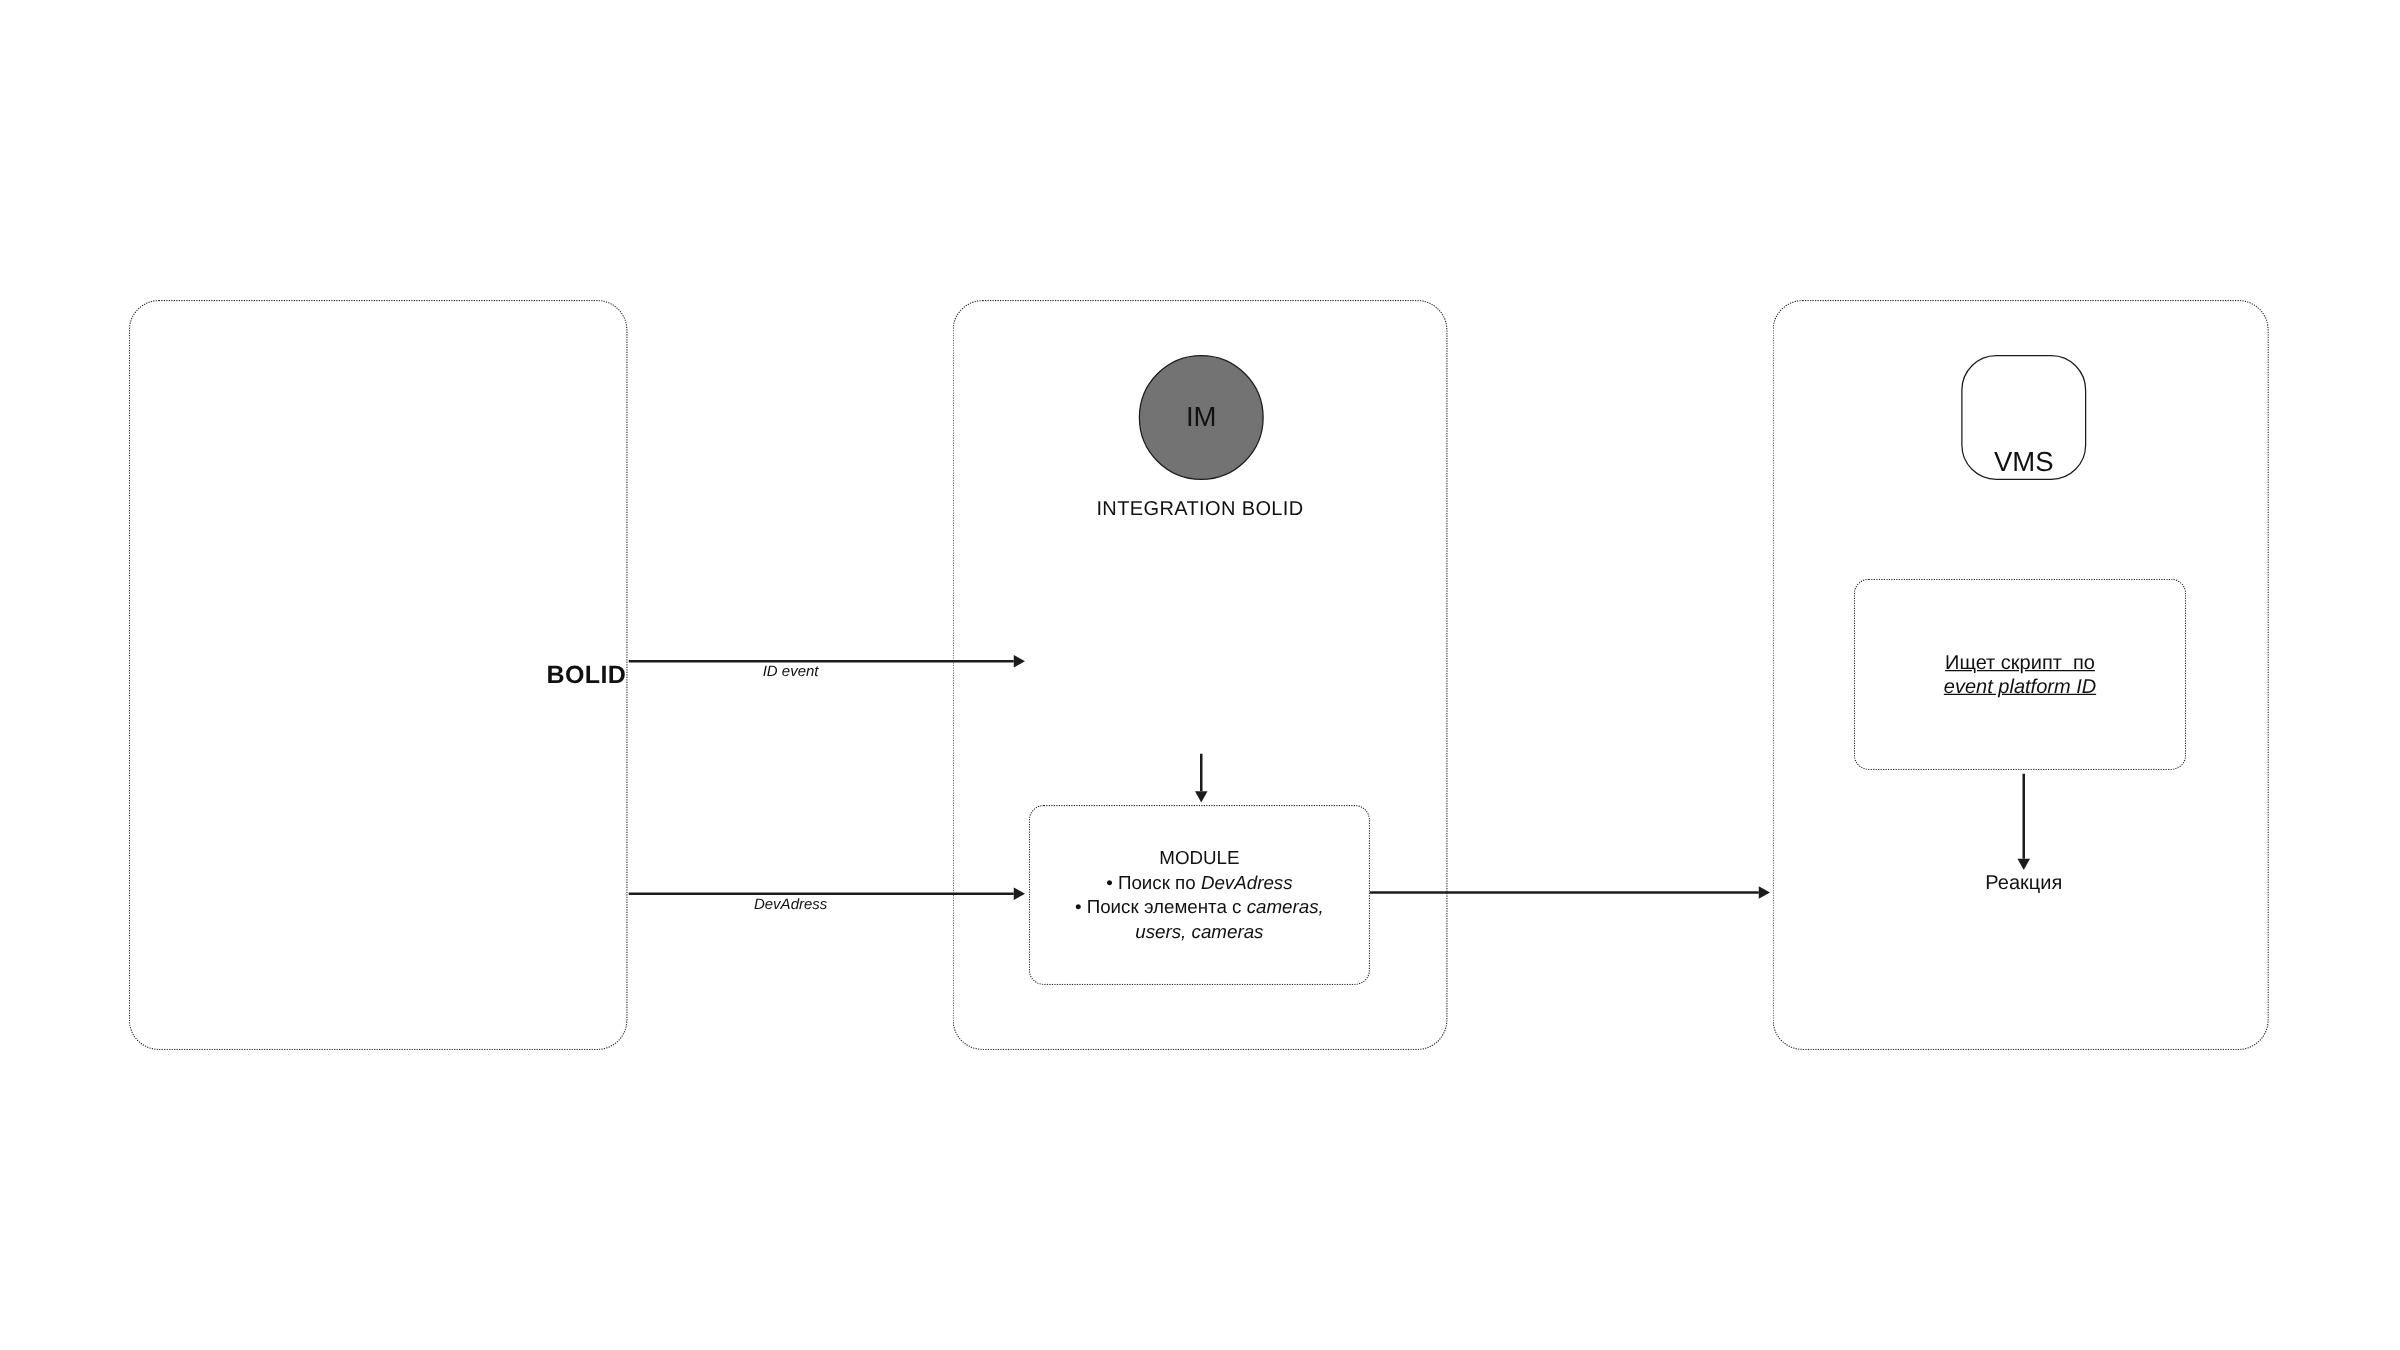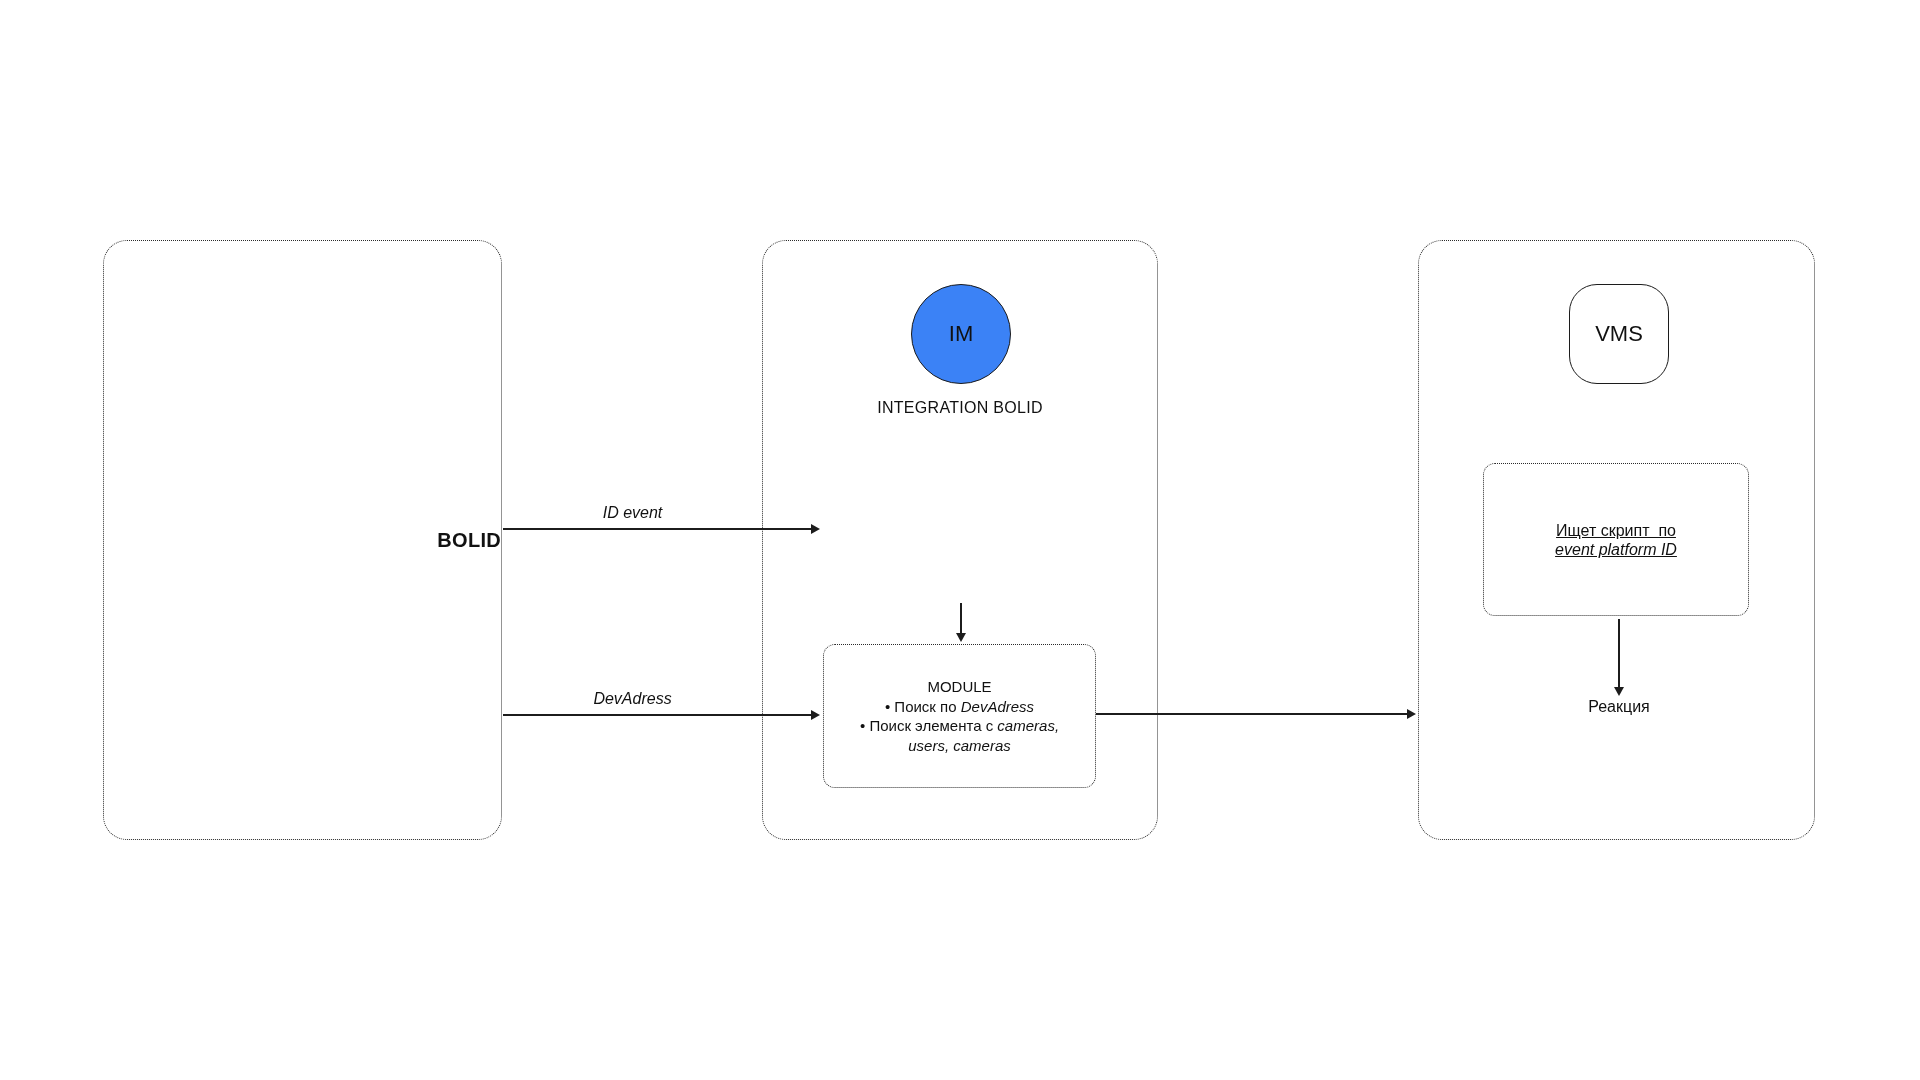--- a/index.html
+++ b/index.html
@@ -23,26 +23,26 @@
   #im-container{left:762px;top:240px;width:396px;height:600px;}
   #vms-container{left:1418px;top:240px;width:397px;height:600px;}
 
   .bold-title{font-weight:bold;font-size:20px;letter-spacing:.3px;}
 
   
   .circle-badge{
     position:absolute;left:148px;top:43px;width:100px;height:100px;
     border:1.5px solid #1c1c1c;border-radius:50%;
     display:flex;align-items:center;justify-content:center;
-    font-size:22px;box-sizing:border-box;background:#3b82f6;
+    font-size:22px;box-sizing:border-box;background:#737373;
   }
   .square-badge{
     position:absolute;left:150px;top:43px;width:100px;height:100px;
     border:1.5px solid #1c1c1c;border-radius:28px;
-    display:flex;align-items:center;justify-content:center;
+    display:flex;align-items:flex-end;justify-content:center;
     font-size:22px;box-sizing:border-box;background:#fff;
   }
   .caption{
     position:absolute;left:0;top:158px;width:100%;
     text-align:center;font-size:16px;letter-spacing:.3px;
   }
 
   
   .inner-box{
     position:absolute;
@@ -66,22 +66,22 @@
     position:absolute;width:0;height:0;
     border-top:5px solid transparent;border-bottom:5px solid transparent;
     border-left:9px solid #1c1c1c;
   }
   .head-down{
     position:absolute;width:0;height:0;
     border-left:5px solid transparent;border-right:5px solid transparent;
     border-top:9px solid #1c1c1c;
   }
   .flow-label{
-    position:absolute;font-size:16px;font-style:italic;
-    text-align:center;line-height:20px;
+    position:absolute;font-size:12px;font-style:italic;
+    text-align:center;line-height:20px;margin-top:24px;
   }
   #id-event-label{left:540px;top:503px;width:185px;}
   #dev-adress-label{left:540px;top:689px;width:185px;}
 
   #reaction-label{
     position:absolute;left:140px;top:457px;width:120px;
     text-align:center;font-size:16px;
   }
 </style>
 </head>

